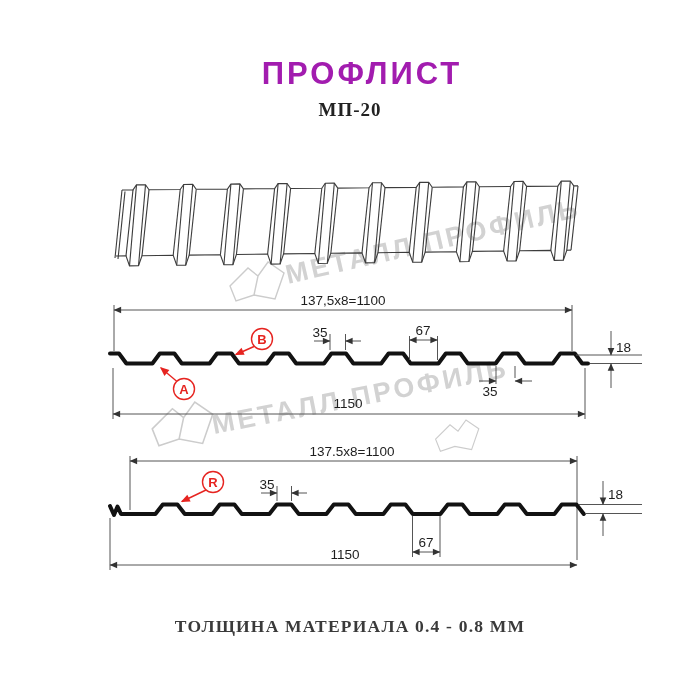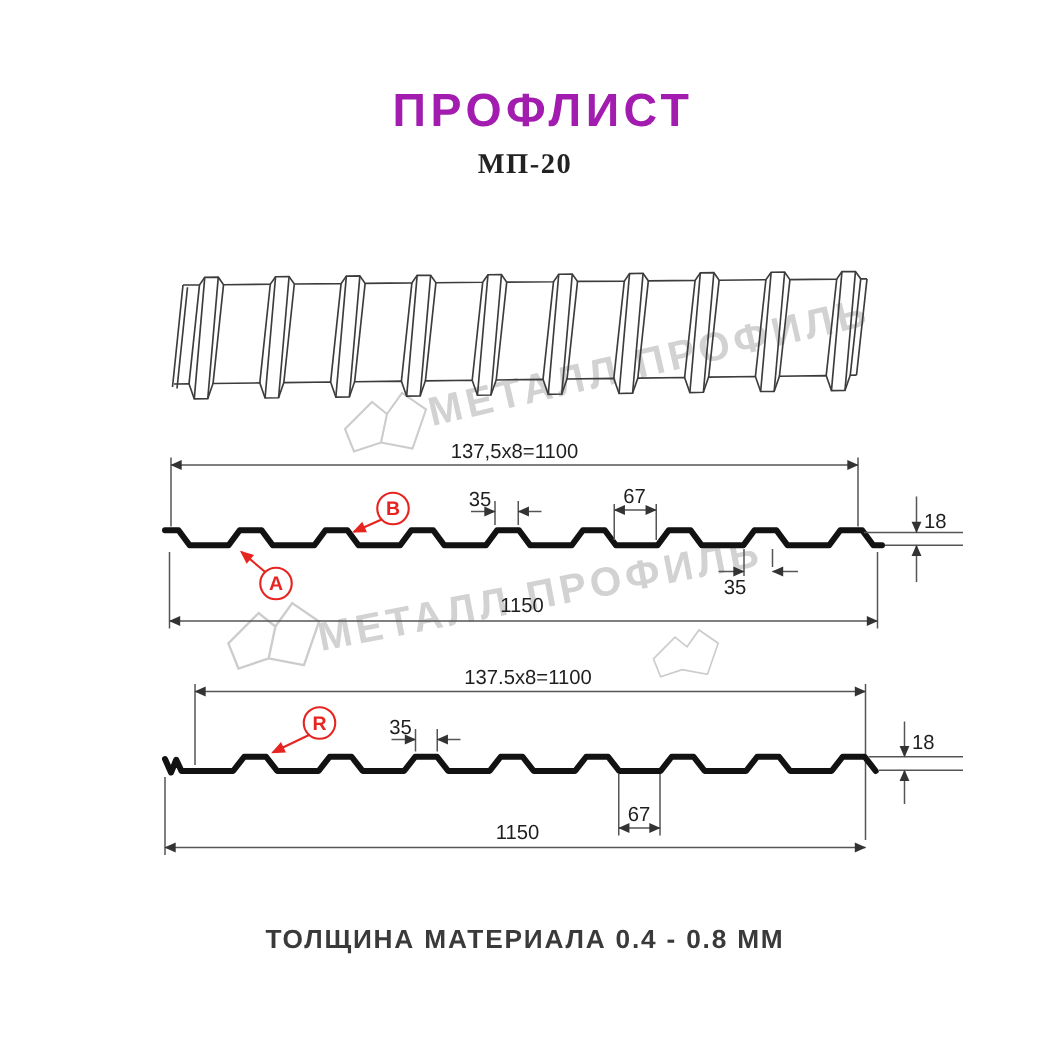--- a/index.html
+++ b/index.html
@@ -3,21 +3,21 @@
 <meta charset="utf-8">
 <style>
   html,body{margin:0;padding:0;background:#ffffff;}
   .stage{position:relative;width:700px;height:700px;background:#ffffff;overflow:hidden;
          font-family:"Liberation Sans",sans-serif;}
   .title{position:absolute;left:0;top:56px;width:700px;text-align:center;
          font-size:31px;font-weight:800;letter-spacing:3px;color:#a21caf;padding-left:12px;}
   .subtitle{position:absolute;left:0;top:99px;width:700px;text-align:center;
          font-size:19px;font-weight:600;letter-spacing:1px;color:#222;font-family:Liberation Serif, serif;}
   .footer{position:absolute;left:0;top:616px;width:700px;text-align:center;
-         font-size:17.5px;font-weight:600;letter-spacing:1.2px;color:#3a3a3a;}
+         font-size:17.5px;font-weight:600;letter-spacing:1.2px;color:#3a3a3a;font-family:Liberation Serif, serif;}
   svg{position:absolute;left:0;top:0;}
   .dim{font-family:"Liberation Sans",sans-serif;font-size:13.5px;fill:#1e1e1e;}
   .lbl{font-family:"Liberation Sans",sans-serif;font-size:13px;font-weight:600;fill:#e62420;}
   .wm{font-family:"Liberation Sans",sans-serif;font-size:27px;font-weight:700;
       letter-spacing:3px;fill:#d2d2d2;}
   .thin{stroke:#555;stroke-width:1;fill:none;}
   .prof{stroke:#121212;stroke-width:4;fill:none;stroke-linejoin:round;stroke-linecap:round;}
   .red{stroke:#e62420;stroke-width:1.4;fill:none;}
   .sheet{stroke:#3c3c3c;stroke-width:1.1;fill:none;}
   .wmshape{stroke:#cccccc;stroke-width:1.4;fill:none;}

